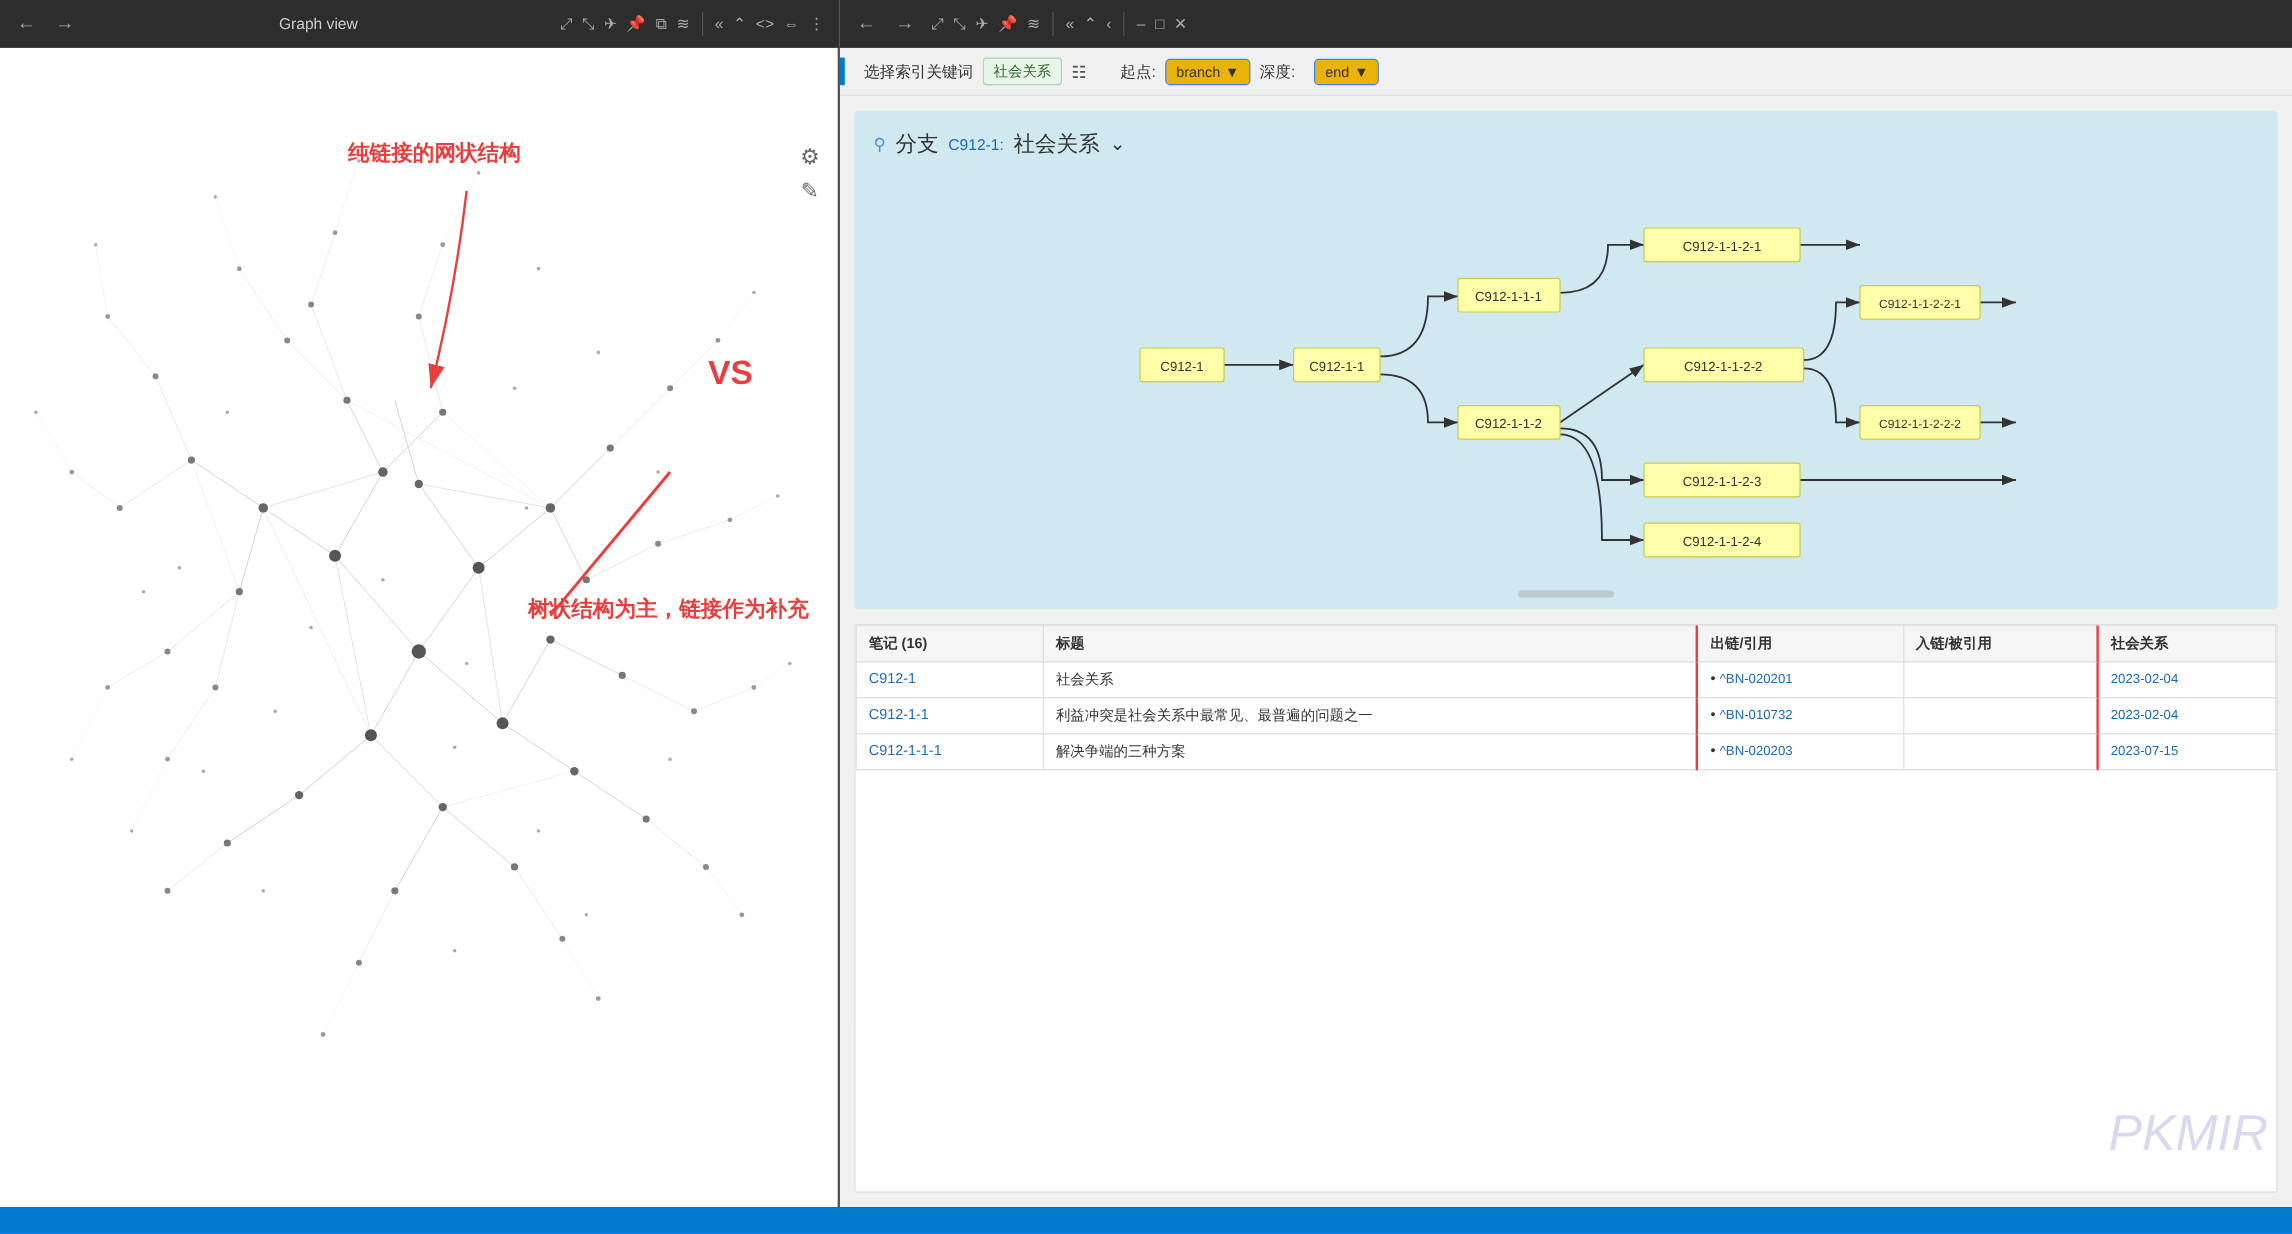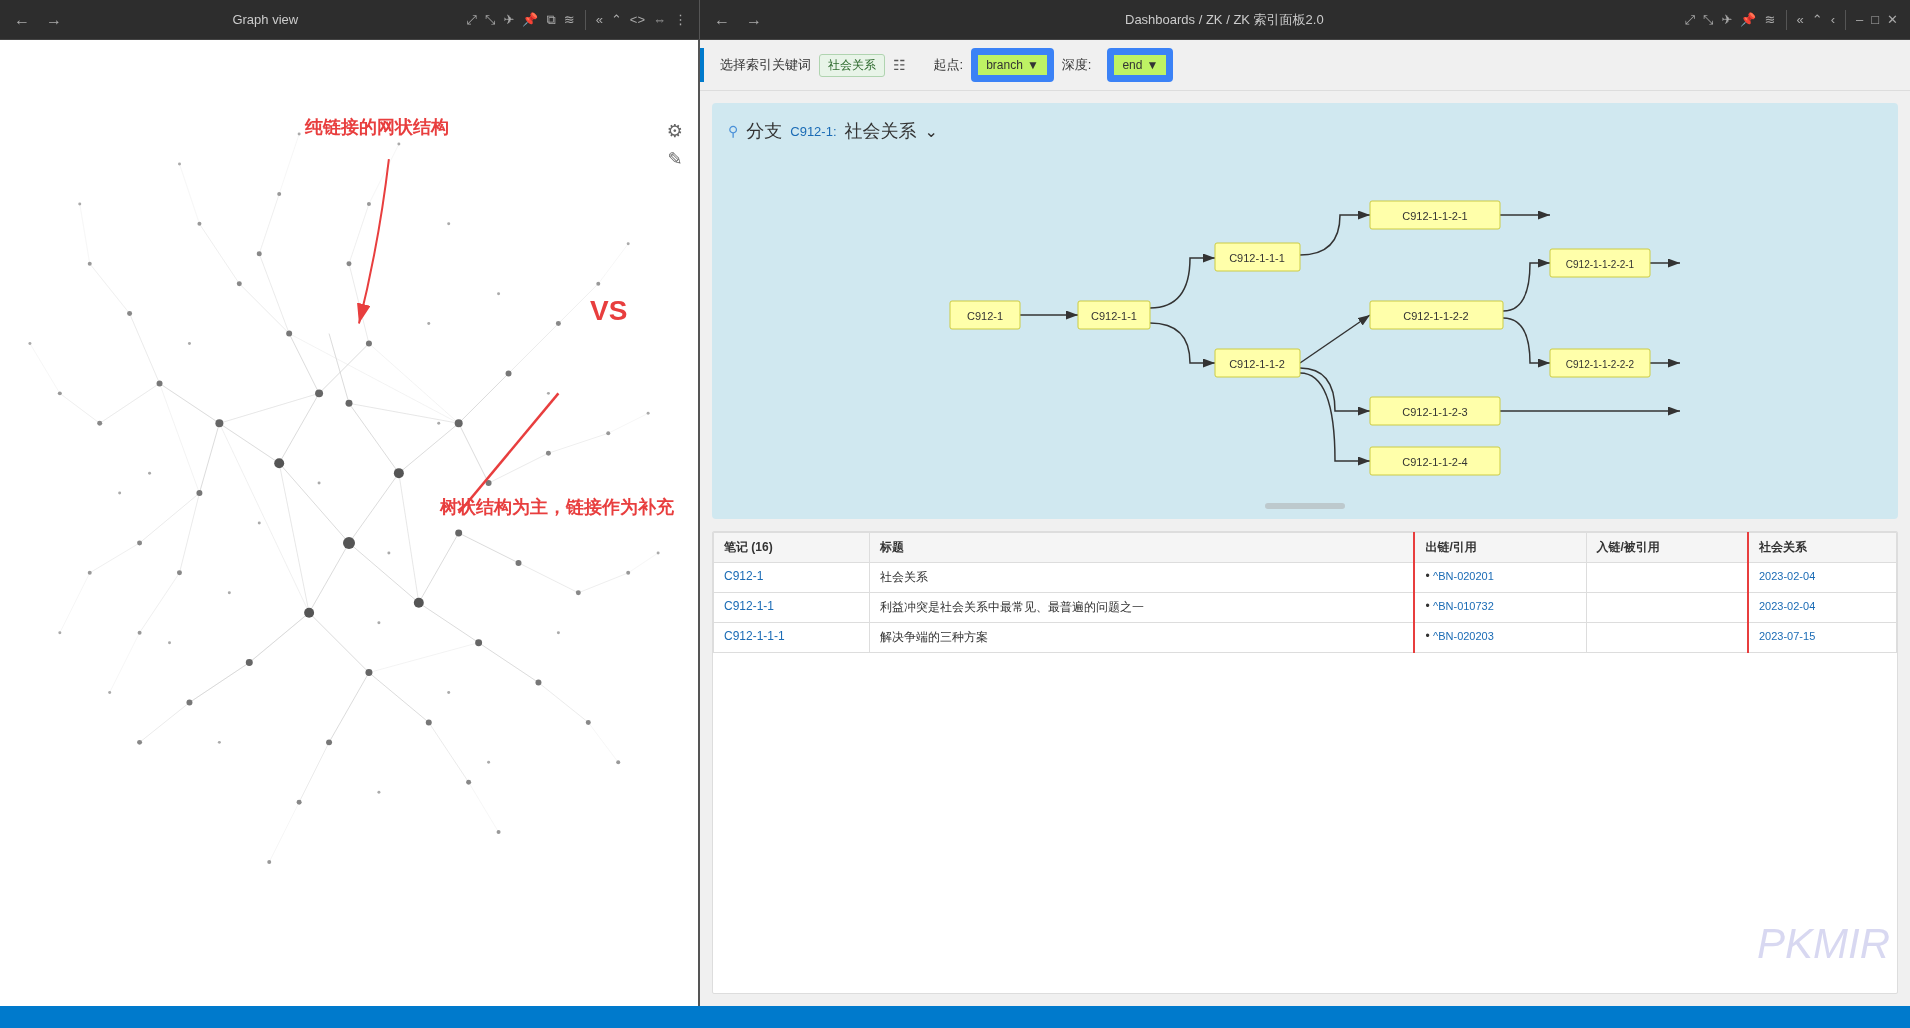--- a/index.html
+++ b/index.html
@@ -104,21 +104,20 @@
     .annotation-vs {
       top: 255px;
       left: 590px;
       font-size: 28px;
     }
 
     .annotation-title {
       top: 75px;
       left: 290px;
       font-size: 18px;
-      margin-left: 15px;
     }
 
     .annotation-desc {
       top: 455px;
       left: 440px;
       font-size: 18px;
     }
 
     .graph-settings {
       position: absolute;
@@ -181,22 +180,22 @@
       font-size: 14px;
     }
 
     .start-label {
       font-size: 13px;
       color: #333;
       margin-left: 20px;
     }
 
     .dropdown-btn {
-      background: #bef264;
-      border: 7px solid #3b82f6;
+      background: #eab308;
+      border: 1px solid #3b82f6;
       border-radius: 4px;
       padding: 3px 8px;
       font-size: 12px;
       color: #333;
       cursor: pointer;
       display: flex;
       align-items: center;
       gap: 4px;
     }
 
@@ -360,21 +359,20 @@
       <span class="toolbar-icon">⌃</span>
       <span class="toolbar-icon">&lt;&gt;</span>
       <span class="toolbar-icon">⇔</span>
       <span class="toolbar-icon">⋮</span>
     </div>
   </div>
 
   <div class="panel-right-bar">
     <button class="nav-btn">←</button>
     <button class="nav-btn">→</button>
-    <span class="panel-title">Dashboards / ZK / ZK 索引面板2.0</span>
     <div class="toolbar-icons">
       <span class="toolbar-icon">⤢</span>
       <span class="toolbar-icon">⤡</span>
       <span class="toolbar-icon">✈</span>
       <span class="toolbar-icon">📌</span>
       <span class="toolbar-icon">≋</span>
       <div class="separator-v"></div>
       <span class="toolbar-icon">«</span>
       <span class="toolbar-icon">⌃</span>
       <span class="toolbar-icon">‹</span>

